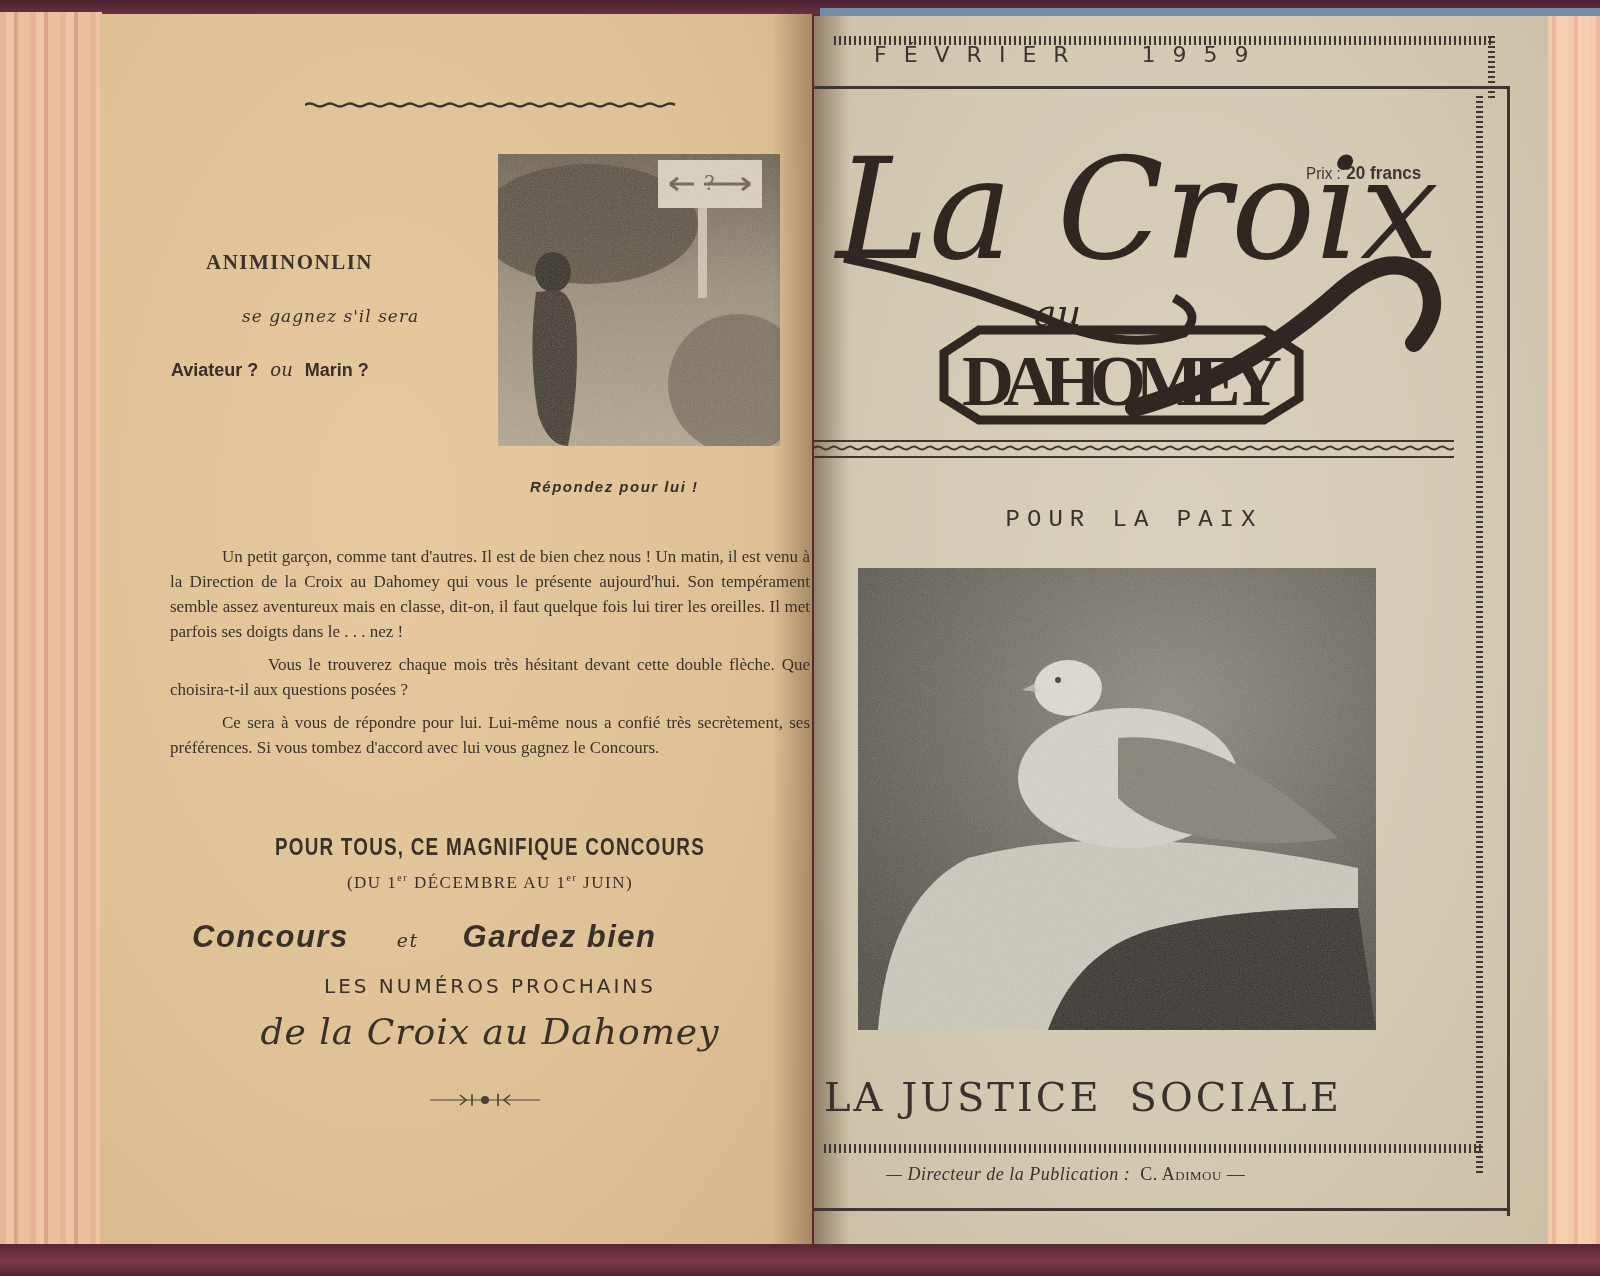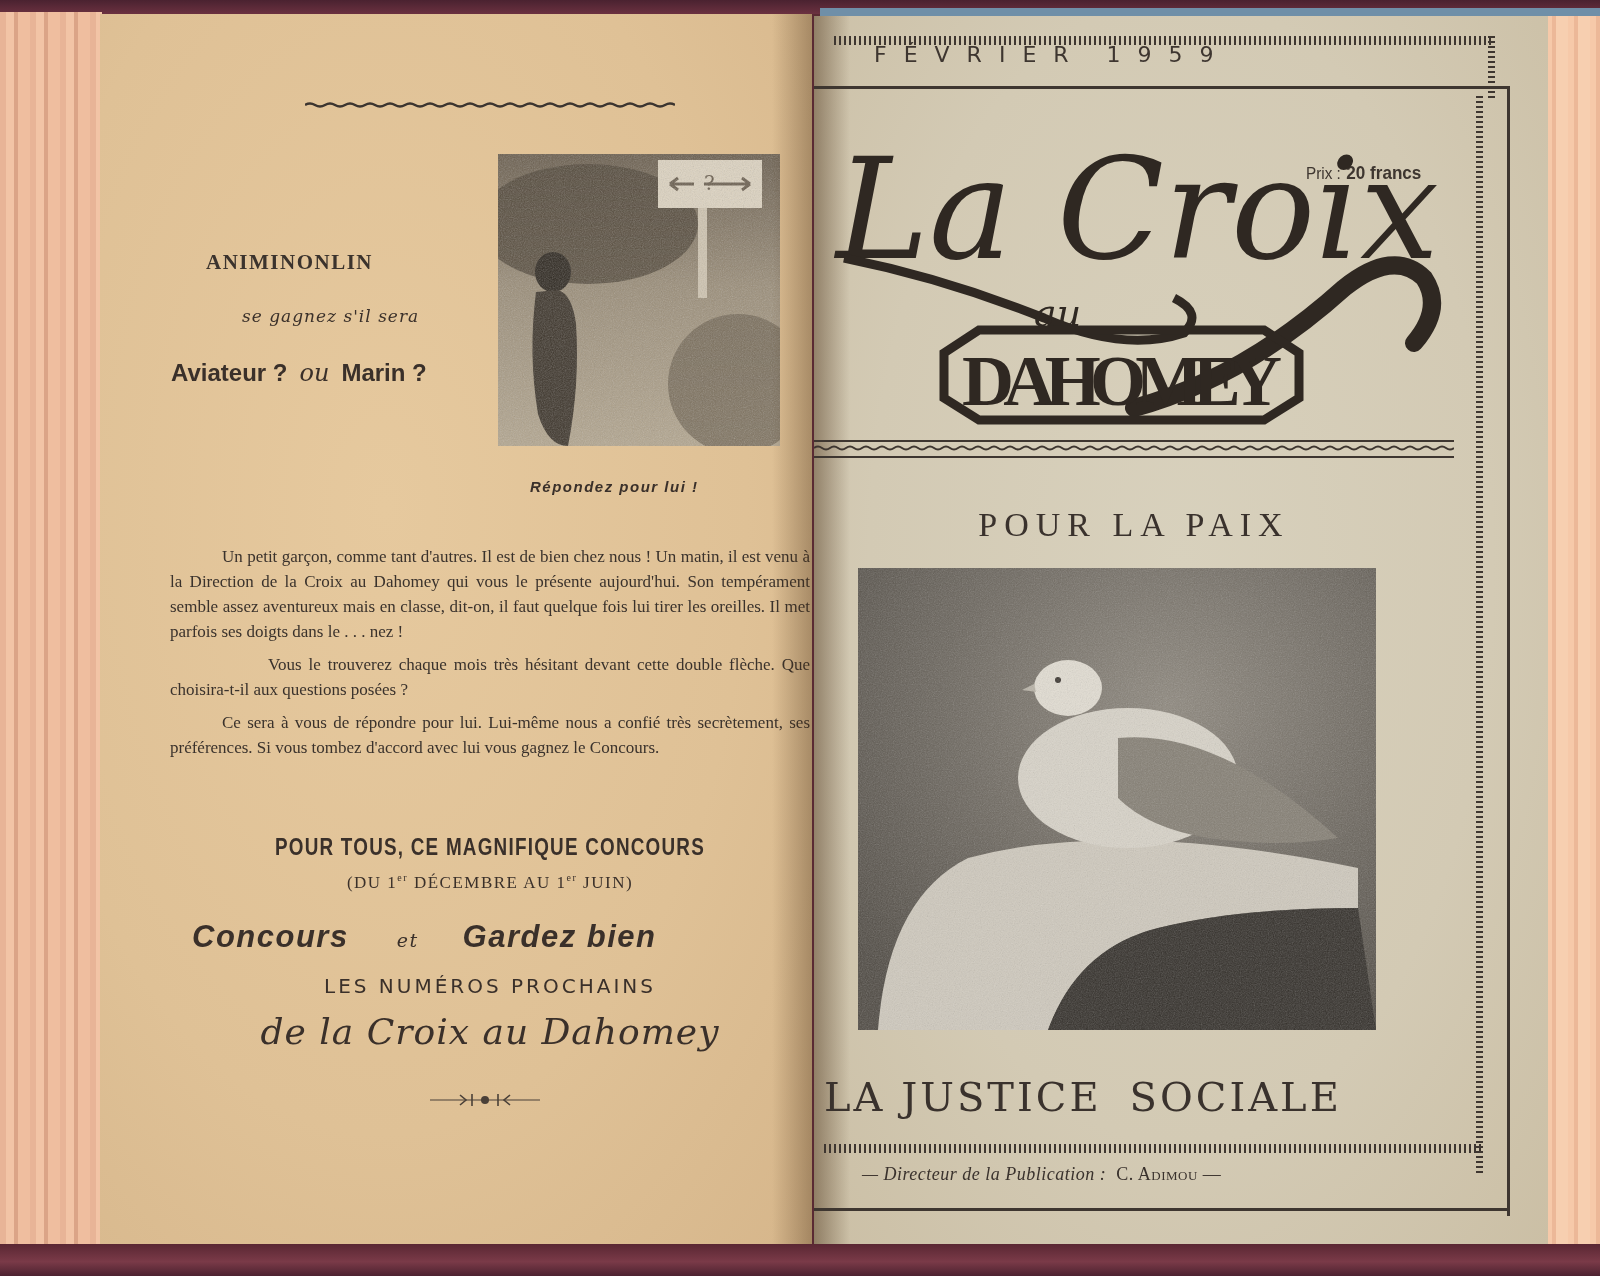--- a/index.html
+++ b/index.html
@@ -22,21 +22,21 @@
     background: linear-gradient(90deg, rgba(0,0,0,0), rgba(70,45,20,0.35)); }
 
   .concours-title { position: absolute; left: 210px; top: 42px; width: 370px; text-align: center;
     font-family: "DejaVu Sans", sans-serif; font-size: 40px; letter-spacing: 4px; color: #3c3530; }
   .wavy { position: absolute; height: 6px; }
 
   .photo-child { position: absolute; left: 398px; top: 140px; width: 282px; height: 292px; background: #8c7e6a; overflow: hidden; }
 
   .animinonlin { position: absolute; left: 106px; top: 236px; font-family: "Liberation Serif", serif; font-weight: bold; font-size: 21px; letter-spacing: 1.5px; color: #3b332d; }
   .demande { position: absolute; left: 142px; top: 292px; font-style: italic; font-size: 17px; letter-spacing: 1px; }
-  .question { position: absolute; left: 71px; top: 345px; font-family: "Liberation Sans", sans-serif; font-weight: bold; font-size: 24px; }
+  .question { position: absolute; left: 71px; top: 345px; font-family: "Liberation Sans", sans-serif; font-weight: bold; font-size: 18px; }
   .question .ou { font-family: "DejaVu Serif", serif; font-style: italic; font-weight: normal; margin: 0 12px; }
   .caption { position: absolute; left: 430px; top: 464px; font-family: "Liberation Sans", sans-serif; font-weight: bold; font-style: italic; font-size: 15px; letter-spacing: 1.5px; }
 
   .body-text { position: absolute; left: 70px; top: 530px; width: 640px; font-family: "Liberation Serif", serif; font-size: 17px; line-height: 25px; color: #3a322c; }
   .body-text p { text-align: justify; }
   .body-text p.p1, .body-text p.p3 { text-indent: 52px; }
   .body-text p.p2 { text-indent: 98px; margin-top: 8px; }
   .body-text p.p3 { margin-top: 8px; }
 
   .pour-tous { position: absolute; left: 70px; top: 820px; width: 640px; text-align: center; font-family: "Liberation Sans", sans-serif; font-weight: bold; font-size: 23px; letter-spacing: 1.5px; transform: scaleX(0.82); }
@@ -52,30 +52,30 @@
   .page-right { position: absolute; left: 814px; top: 16px; width: 734px; height: 1230px;
     background: radial-gradient(ellipse at 50% 45%, #d8d1bd 0%, #d3cab4 60%, #cbbfa5 100%); }
   .gutter-right { position: absolute; left: 0; top: 0; width: 36px; height: 100%; background: linear-gradient(90deg, rgba(70,45,20,0.45), rgba(0,0,0,0)); }
 
   .hatch-h { position: absolute; height: 9px; background: repeating-linear-gradient(90deg, #3e3630 0 2px, transparent 2px 5px); }
   .hatch-v { position: absolute; width: 7px; background: repeating-linear-gradient(180deg, #3e3630 0 2px, transparent 2px 5px); }
   .rule { position: absolute; height: 3px; background: #3e3630; }
   .rule-v { position: absolute; width: 3px; background: #3e3630; }
 
   .fevrier { position: absolute; left: 60px; top: 26px; font-family: "DejaVu Sans", sans-serif; font-size: 22px; letter-spacing: 17px; color: #3e3630; }
-  .year { margin-left: 21px; }
+  .year { margin-left: 56px; }
   .prix { position: absolute; left: 492px; top: 146px; font-family: "Liberation Sans", sans-serif; font-size: 17px; color: #3e3630; transform: scaleX(0.9); transform-origin: left; }
   .prix b { font-size: 19px; margin-left: 6px; }
 
   .masthead { position: absolute; left: 10px; top: 92px; width: 640px; height: 330px; }
-  .pour-la-paix { position: absolute; left: 60px; top: 490px; width: 520px; text-align: center; font-family: Liberation Serif, serif; font-size: 34px; letter-spacing: 7px; color: #3a322d; }
+  .pour-la-paix { position: absolute; left: 60px; top: 490px; width: 520px; text-align: center; font-family: Liberation Mono, monospace; font-size: 24px; letter-spacing: 7px; color: #3a322d; }
   .photo-dove { position: absolute; left: 44px; top: 552px; width: 518px; height: 462px; background: #6e6860; overflow: hidden; }
   .justice { position: absolute; left: 10px; top: 1058px; width: 600px; font-family: "DejaVu Serif", serif; font-size: 40px; letter-spacing: 3px; color: #3a322d; }
   .justice .soc { margin-left: 28px; }
-  .directeur { position: absolute; left: 48px; top: 1148px; font-family: "Liberation Serif", serif; font-size: 18px; color: #3a322d; letter-spacing: 0.5px; }
+  .directeur { position: absolute; left: 72px; top: 1148px; font-family: "Liberation Serif", serif; font-size: 18px; color: #3a322d; letter-spacing: 0.5px; }
   .directeur i { font-style: italic; }
   .directeur .name { font-variant: small-caps; margin-left: 10px; }
 </style>
 </head>
 <body>
 
 <div class="binding-top"></div>
 <div class="blue-strip"></div>
 <div class="edge-left"></div>
 <div class="edge-right"></div>

